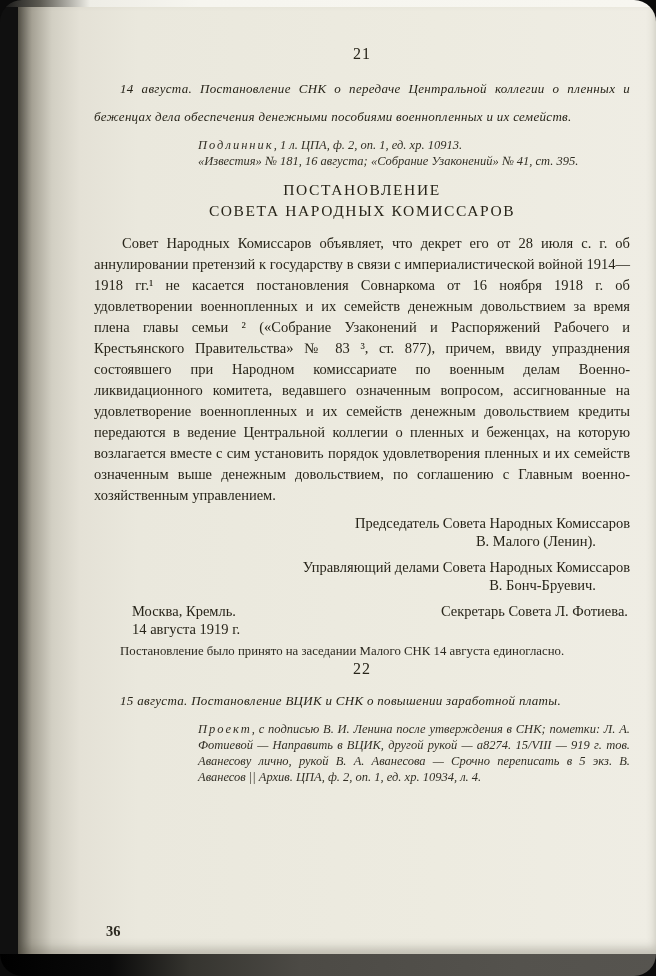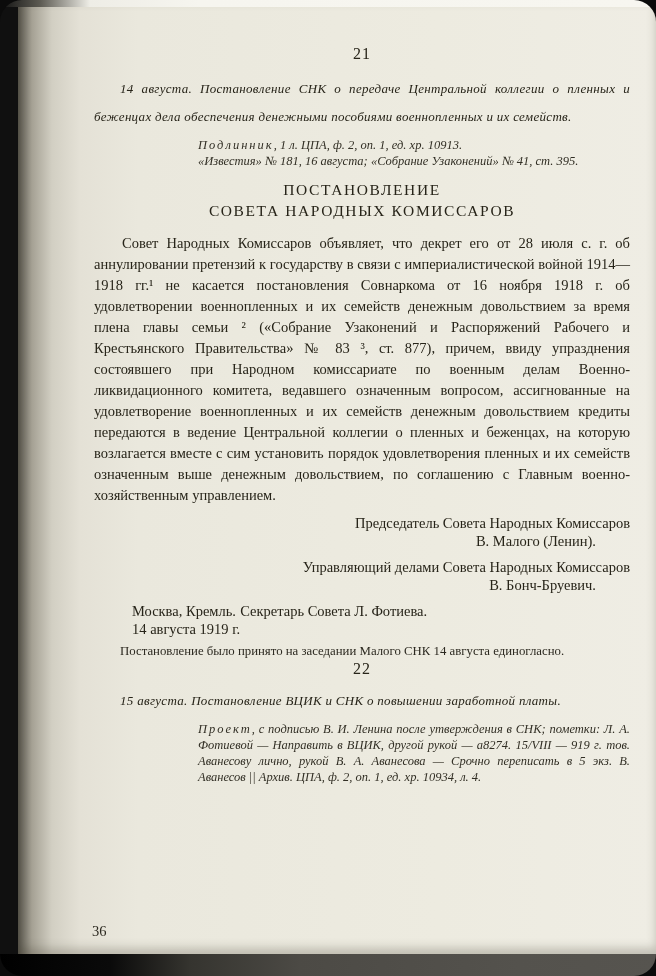--- a/index.html
+++ b/index.html
@@ -78,20 +78,21 @@
     line-height: 21px;
     text-align: justify;
     text-indent: 28px;
     margin-bottom: 8px;
   }
   .sig-block { text-align: right; font-size: 14.5px; line-height: 18px; }
   .sig-block .sig-name { padding-right: 34px; }
   .sig-gap { height: 8px; }
   .place-row {
     display: flex;
+    justify-content: space-between;
     align-items: flex-start;
     font-size: 14.5px;
     line-height: 18px;
     margin-top: 8px;
   }
   .place-left { padding-left: 38px; }
   .place-right { padding-right: 2px; }
   .small-note {
     font-size: 12.8px;
     line-height: 15.5px;
@@ -117,24 +118,25 @@
   .footnote {
     font-style: italic;
     font-size: 12.3px;
     line-height: 15px;
     text-indent: 24px;
     text-align: justify;
     color: #2e2b22;
   }
   .folio {
     position: absolute;
-    left: 74px;
+    left: 88px;
     bottom: 14px;
     font-size: 14.5px;
     color: #2c2920;
+    font-weight: bold;
   }
 </style>
 </head>
 <body>
 
 <div class="scan">
   <div class="top-strip"></div>
   <div class="paper"></div>
 
   <div class="content">

